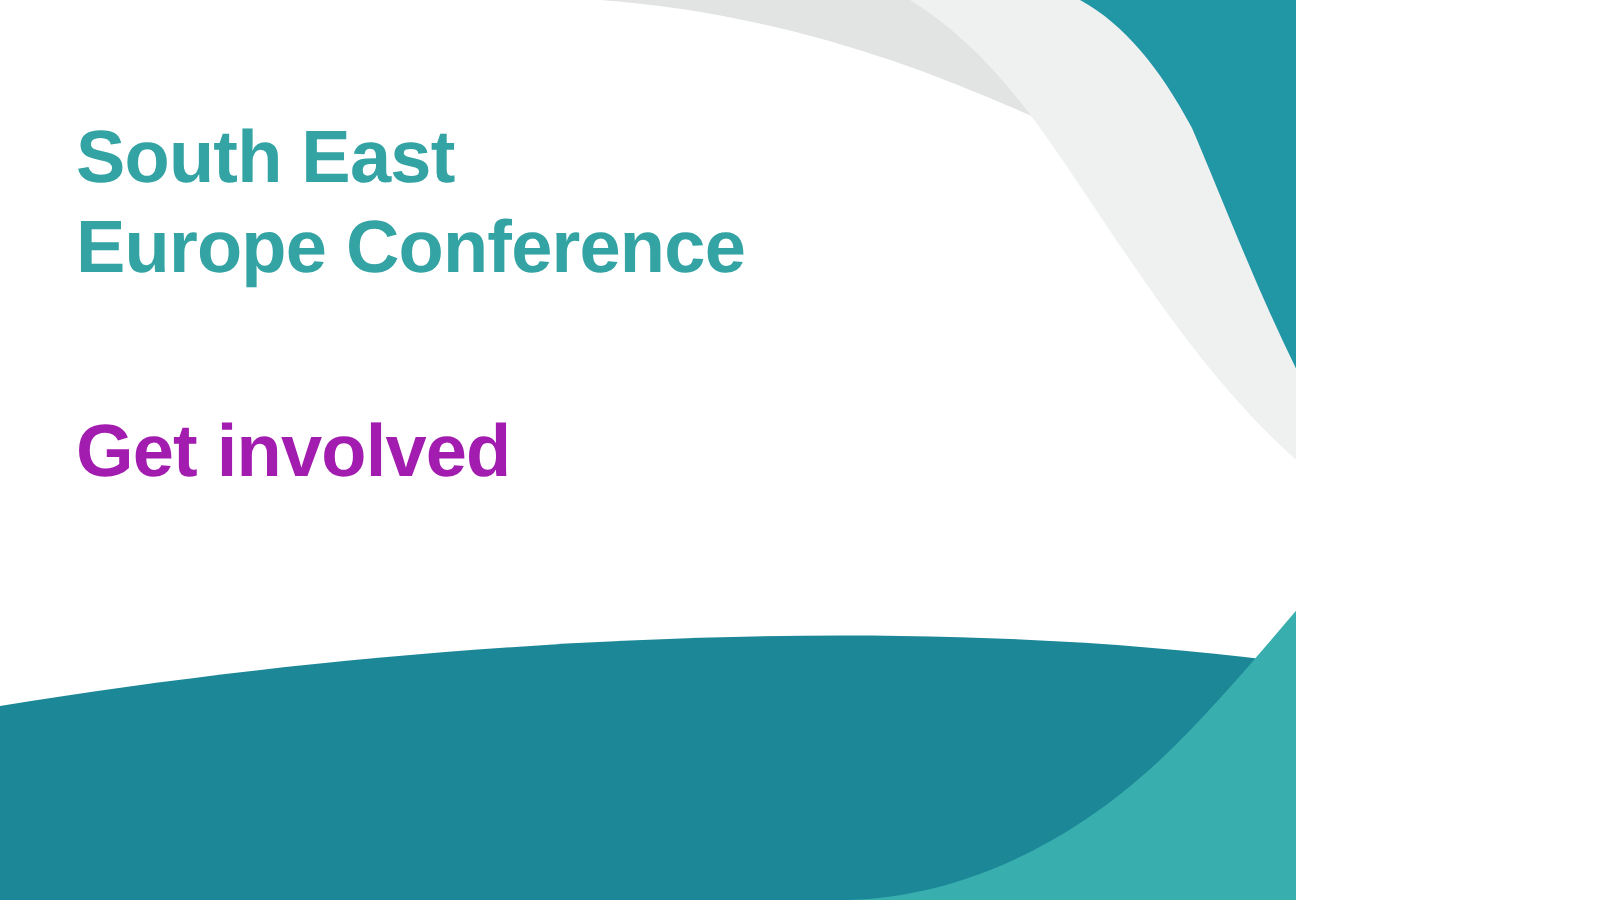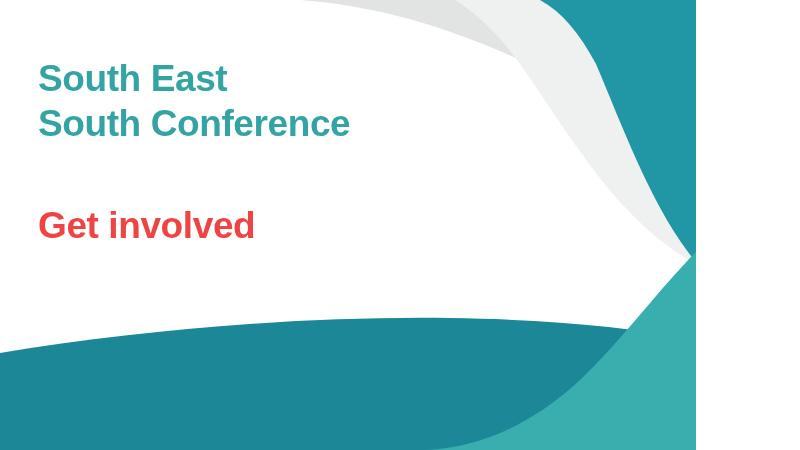--- a/index.html
+++ b/index.html
@@ -7,21 +7,20 @@
     padding: 0;
     background: #ffffff;
   }
   #slide {
     position: relative;
     width: 648px;
     height: 450px;
     overflow: hidden;
     background: #ffffff;
     font-family: "Liberation Sans", sans-serif;
-    padding-left: 48px;
   }
   #bg-art {
     position: absolute;
     top: 0;
     left: 0;
     width: 800px;
     height: 450px;
     display: block;
   }
   .text-layer {
@@ -46,21 +45,21 @@
     font-weight: 700;
     font-size: 37px;
     line-height: 45px;
     letter-spacing: -0.4px;
     white-space: nowrap;
   }
   .headline-block .line {
     color: #33a3a3;
   }
   .cta-block .line {
-    color: #ef4444;
+    color: #a21caf;
   }
 </style>
 </head>
 <body>
 
 <div id="slide">
 
   <svg id="bg-art" viewBox="0 0 800 450" preserveAspectRatio="none">
 
     <path fill="#e2e4e3" d="M 300 0 L 800 0 L 800 120 C 700 120 600 95 520 60 C 450 28 380 6 300 0 Z"></path>
@@ -77,21 +76,21 @@
              L 800 450 L 0 450 Z"></path>
 
     <path fill="#38aeae" d="M 800 168 C 762 196 722 224 690 258 C 652 298 620 342 580 380
              C 520 436 460 450 420 450 L 800 450 Z"></path>
   </svg>
 
   <div class="text-layer">
 
     <div class="headline-block">
       <span class="line">South East</span>
-      <span class="line">South Conference</span>
+      <span class="line">Europe Conference</span>
     </div>
 
     <div class="cta-block">
       <span class="line">Get involved</span>
     </div>
 
   </div>
 </div>
 
 </body></html>

